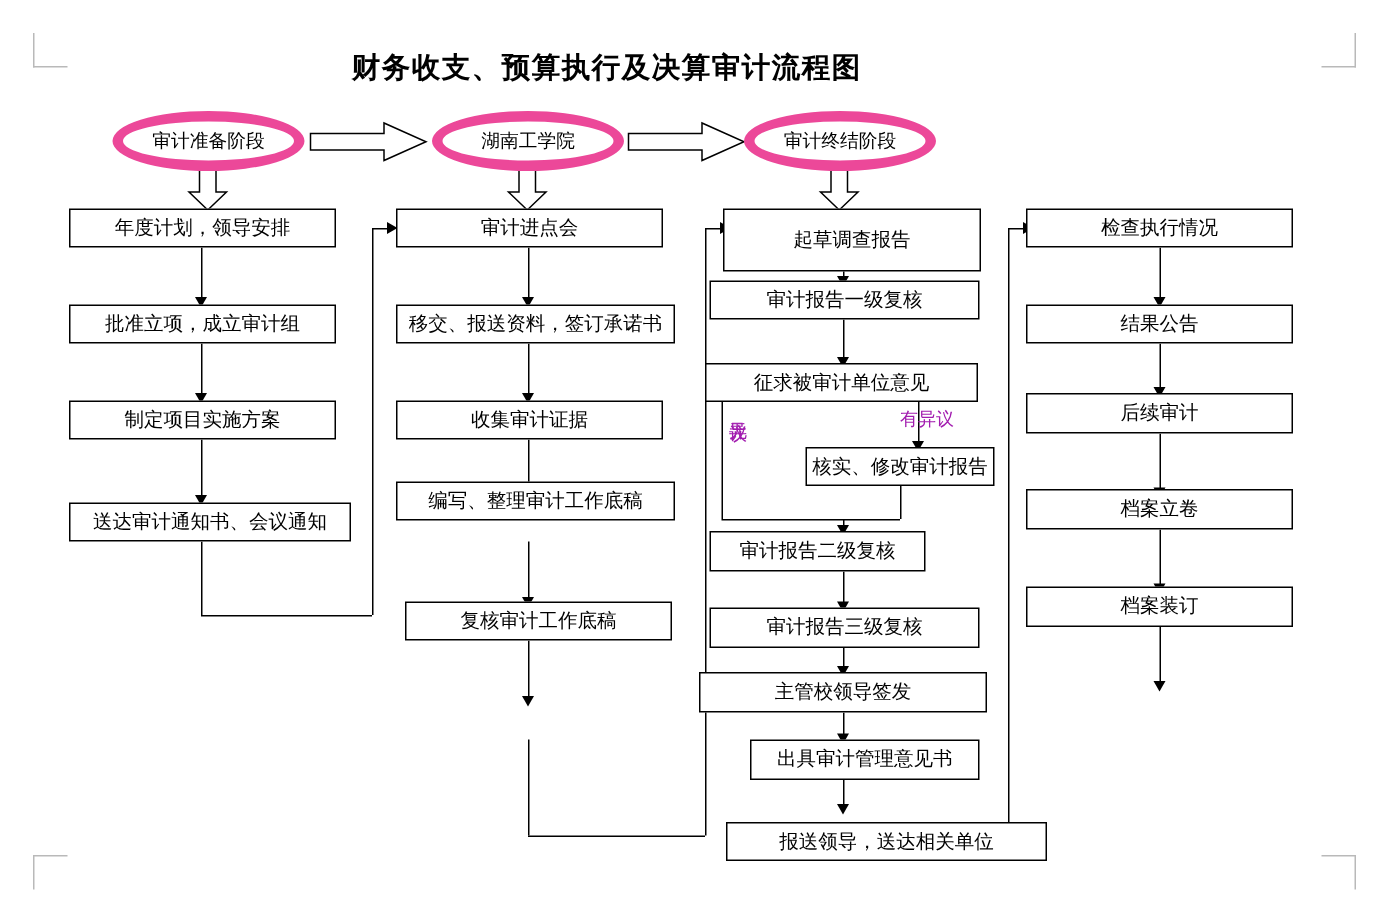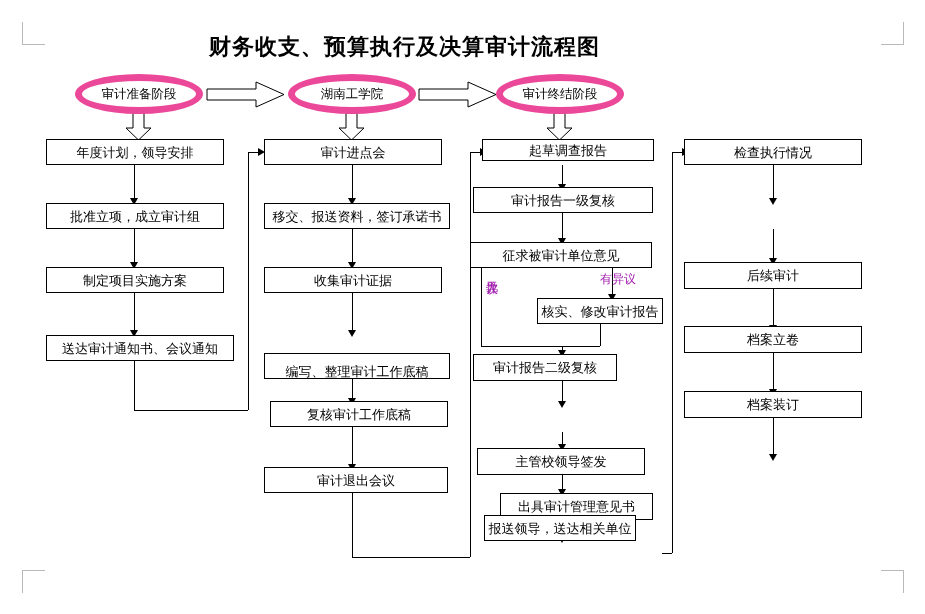--- a/index.html
+++ b/index.html
@@ -17,21 +17,21 @@
   .crop{position:absolute;border-color:#b9b9b9;border-style:solid;width:22px;height:22px;}
   .crop.tl{left:22px;top:22px;border-width:0 0 1px 1px;}
   .crop.tr{left:881px;top:22px;border-width:0 1px 1px 0;}
   .crop.bl{left:22px;top:570px;border-width:1px 0 0 1px;}
   .crop.br{left:881px;top:570px;border-width:1px 1px 0 0;}
 
   
   #title{
     position:absolute;left:0;top:32px;width:809px;
     text-align:center;
-    font-size:22px;font-weight:bold;letter-spacing:1px;
+    font-size:19px;font-weight:bold;letter-spacing:1px;
     color:#000;
     font-family:"DejaVu Sans","Liberation Sans",sans-serif;
   }
 
   
   .node{
     position:absolute;
     box-sizing:border-box;
     border:1px solid #000;
     background:#fff;
@@ -170,43 +170,40 @@
   </div>
   <div class="vline" style="left:352px;top:229px;height:35px;"></div>
   <div class="arr-down" style="left:348px;top:262px;"></div>
 
   <div class="node" style="left:264px;top:267px;width:178px;height:26px;">
     <span>收集审计证据</span>
   </div>
   <div class="vline" style="left:352px;top:293px;height:39px;"></div>
   <div class="arr-down" style="left:348px;top:330px;"></div>
 
-  <div class="node" style="left:264px;top:353px;width:186px;height:26px;align-items:flex-end;">
+  <div class="node" style="left:264px;top:321px;width:186px;height:26px;">
     <span>编写、整理审计工作底稿</span>
   </div>
   <div class="vline" style="left:352px;top:361px;height:39px;"></div>
   <div class="arr-down" style="left:348px;top:398px;"></div>
 
   <div class="node" style="left:270px;top:401px;width:178px;height:26px;">
     <span>复核审计工作底稿</span>
   </div>
   <div class="vline" style="left:352px;top:427px;height:39px;"></div>
   <div class="arr-down" style="left:348px;top:464px;"></div>
 
-  <div class="node" style="left:264px;top:467px;width:184px;height:26px;">
-    <span>审计退出会议</span>
-  </div>
 
   <div class="vline" style="left:352px;top:493px;height:64px;"></div>
   <div class="hline" style="left:352px;top:557px;width:118px;"></div>
   <div class="vline" style="left:470px;top:152px;height:405px;"></div>
   <div class="hline" style="left:470px;top:152px;width:12px;"></div>
   <div class="arr-right" style="left:480px;top:148px;"></div>
 
-  <div class="node" style="left:482px;top:139px;width:172px;height:22px;">
+  <div class="node" style="left:482px;top:139px;width:172px;height:42px;">
     <span>起草调查报告</span>
   </div>
   <div class="vline" style="left:562px;top:165px;height:21px;"></div>
   <div class="arr-down" style="left:558px;top:184px;"></div>
 
   <div class="node" style="left:473px;top:187px;width:180px;height:26px;">
     <span>审计报告一级复核</span>
   </div>
   <div class="vline" style="left:562px;top:213px;height:27px;"></div>
   <div class="arr-down" style="left:558px;top:238px;"></div>
@@ -231,50 +228,56 @@
   <div class="vline" style="left:562px;top:346px;height:8px;"></div>
   <div class="arr-down" style="left:558px;top:350px;"></div>
   <div class="edge-label vert" style="left:486px;top:272px;">无异议</div>
 
   <div class="node" style="left:473px;top:354px;width:144px;height:27px;">
     <span>审计报告二级复核</span>
   </div>
   <div class="vline" style="left:562px;top:381px;height:22px;"></div>
   <div class="arr-down" style="left:558px;top:401px;"></div>
 
+  <div class="node" style="left:473px;top:405px;width:180px;height:27px;">
+    <span>审计报告三级复核</span>
+  </div>
   <div class="vline" style="left:562px;top:432px;height:14px;"></div>
   <div class="arr-down" style="left:558px;top:444px;"></div>
 
-  <div class="node" style="left:477px;top:448px;width:168px;height:27px;">
+  <div class="node" style="left:466px;top:448px;width:192px;height:27px;">
     <span>主管校领导签发</span>
   </div>
   <div class="vline" style="left:562px;top:475px;height:16px;"></div>
   <div class="arr-down" style="left:558px;top:489px;"></div>
 
   <div class="node" style="left:500px;top:493px;width:153px;height:27px;">
     <span>出具审计管理意见书</span>
   </div>
   <div class="vline" style="left:562px;top:520px;height:18px;"></div>
   <div class="arr-down" style="left:558px;top:536px;"></div>
 
-  <div class="node" style="left:484px;top:515px;width:152px;height:26px;">
+  <div class="node" style="left:484px;top:548px;width:214px;height:26px;">
     <span>报送领导，送达相关单位</span>
   </div>
 
   <div class="hline" style="left:662px;top:553px;width:10px;"></div>
   <div class="vline" style="left:672px;top:152px;height:401px;"></div>
   <div class="hline" style="left:672px;top:152px;width:12px;"></div>
   <div class="arr-right" style="left:682px;top:148px;"></div>
 
   <div class="node" style="left:684px;top:139px;width:178px;height:26px;">
     <span>检查执行情况</span>
   </div>
   <div class="vline" style="left:773px;top:165px;height:35px;"></div>
   <div class="arr-down" style="left:769px;top:198px;"></div>
 
+  <div class="node" style="left:684px;top:203px;width:178px;height:26px;">
+    <span>结果公告</span>
+  </div>
   <div class="vline" style="left:773px;top:229px;height:31px;"></div>
   <div class="arr-down" style="left:769px;top:258px;"></div>
 
   <div class="node" style="left:684px;top:262px;width:178px;height:27px;">
     <span>后续审计</span>
   </div>
   <div class="vline" style="left:773px;top:289px;height:38px;"></div>
   <div class="arr-down" style="left:769px;top:325px;"></div>
 
   <div class="node" style="left:684px;top:326px;width:178px;height:27px;">

